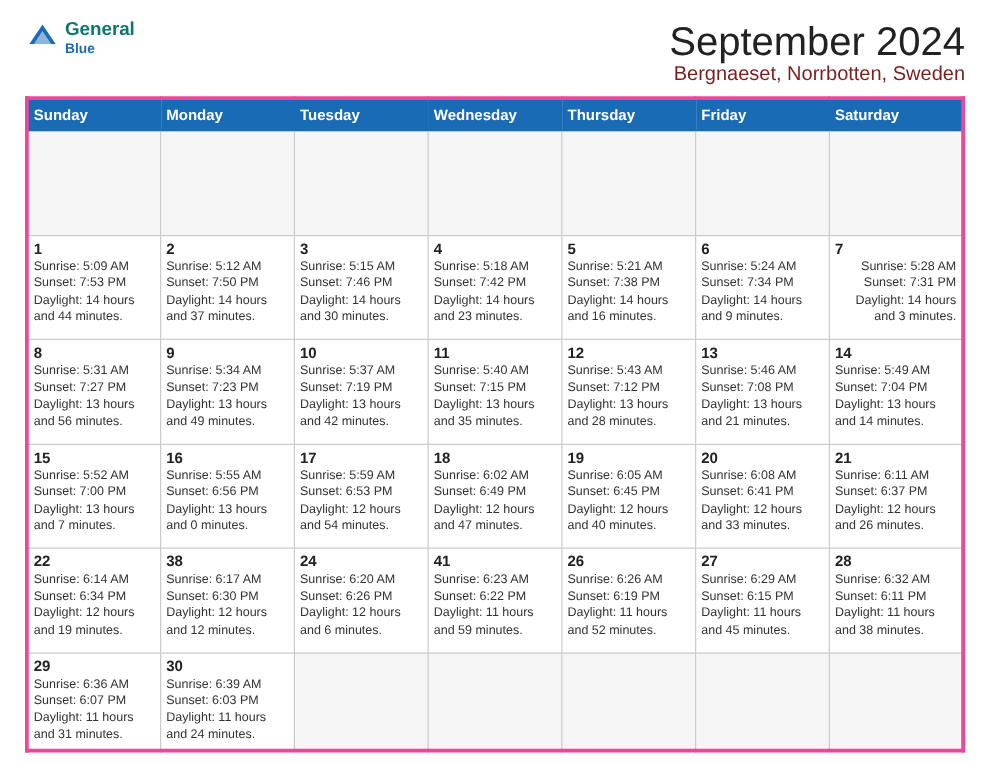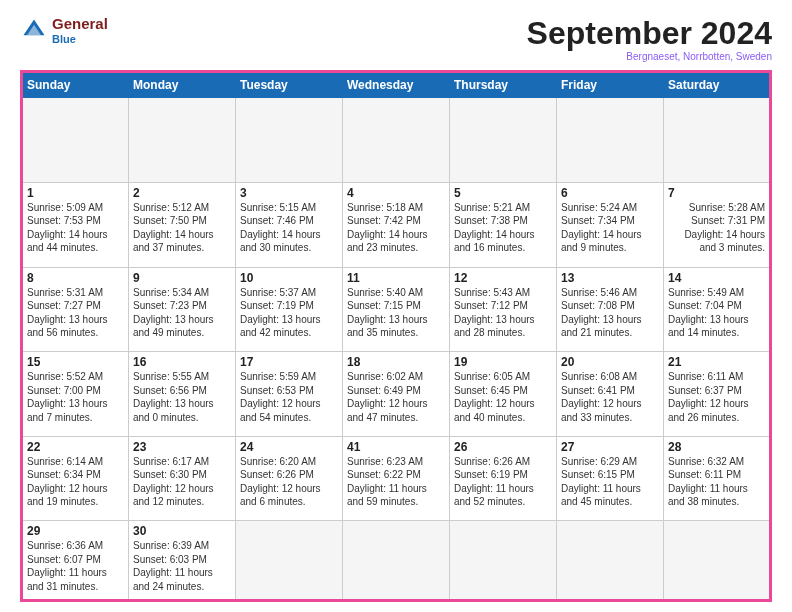--- a/index.html
+++ b/index.html
@@ -29,43 +29,43 @@
       gap: 4px;
     }
     .logo-text {
       display: flex;
       flex-direction: column;
       line-height: 1.1;
     }
     .logo-general {
       font-size: 15px;
       font-weight: bold;
-      color: #7f1d1d;
+      color: #0f766e;
     }
     .logo-blue {
       font-size: 11px;
       font-weight: bold;
       color: #1a6bb5;
     }
     .logo-icon {
       width: 28px;
       height: 28px;
     }
     .title-block {
       text-align: right;
     }
     .main-title {
       font-size: 32px;
-      font-weight: bold;
+      font-weight: normal;
       color: #222;
       line-height: 1.1;
     }
     .subtitle {
-      font-size: 10px;
-      color: #8b5cf6;
+      font-size: 16px;
+      color: #7f1d1d;
     }
     .calendar {
       flex: 1;
       border: 3px solid #ec4899;
       border-collapse: collapse;
       width: 100%;
       table-layout: fixed;
     }
     .calendar th {
       background-color: #1a6bb5;
@@ -301,21 +301,21 @@
         </tr>
         <tr>
           <td>
             <span class="day-num">22</span>
             <div class="day-info" style="white-space: pre-line;">Sunrise: 6:14 AM
 Sunset: 6:34 PM
 Daylight: 12 hours
 and 19 minutes.</div>
           </td>
           <td>
-            <span class="day-num">23</span>
+            <span class="day-num">38</span>
             <div class="day-info" style="white-space: pre-line;">Sunrise: 6:17 AM
 Sunset: 6:30 PM
 Daylight: 12 hours
 and 12 minutes.</div>
           </td>
           <td>
             <span class="day-num">24</span>
             <div class="day-info" style="white-space: pre-line;">Sunrise: 6:20 AM
 Sunset: 6:26 PM
 Daylight: 12 hours

